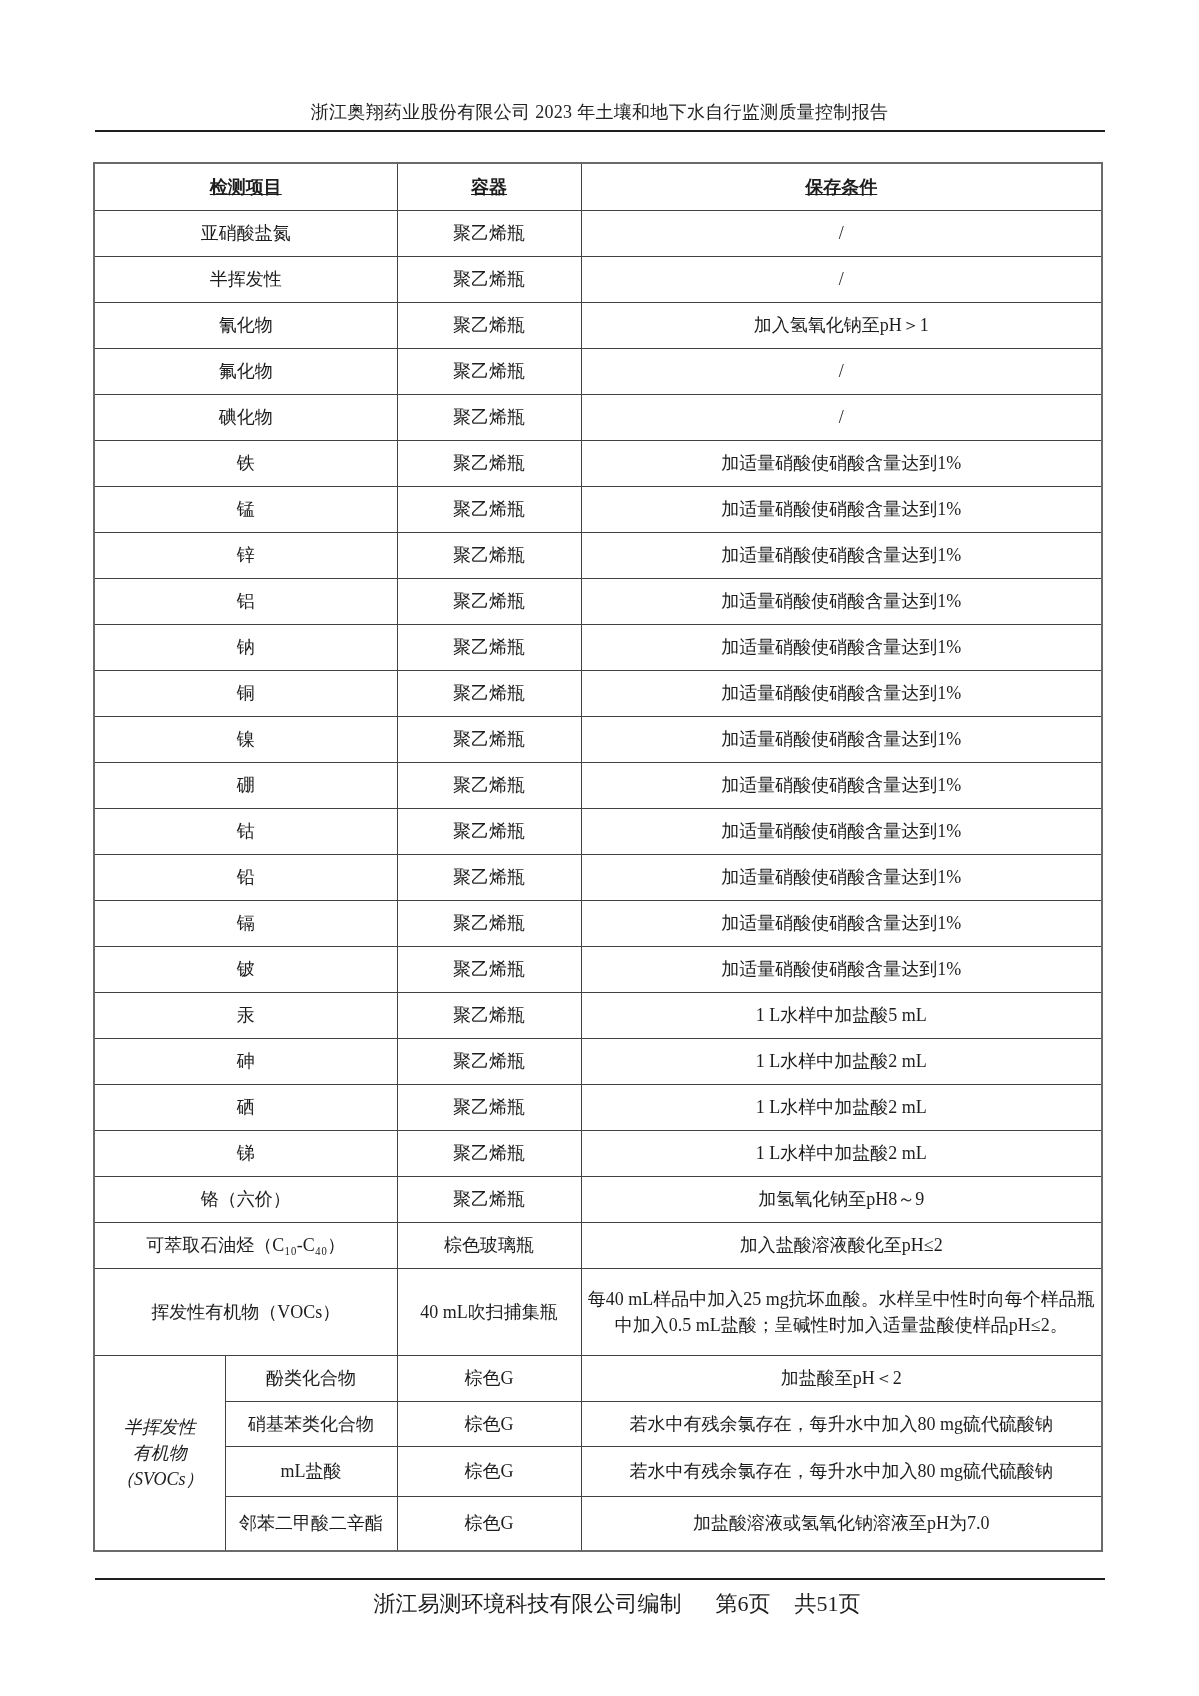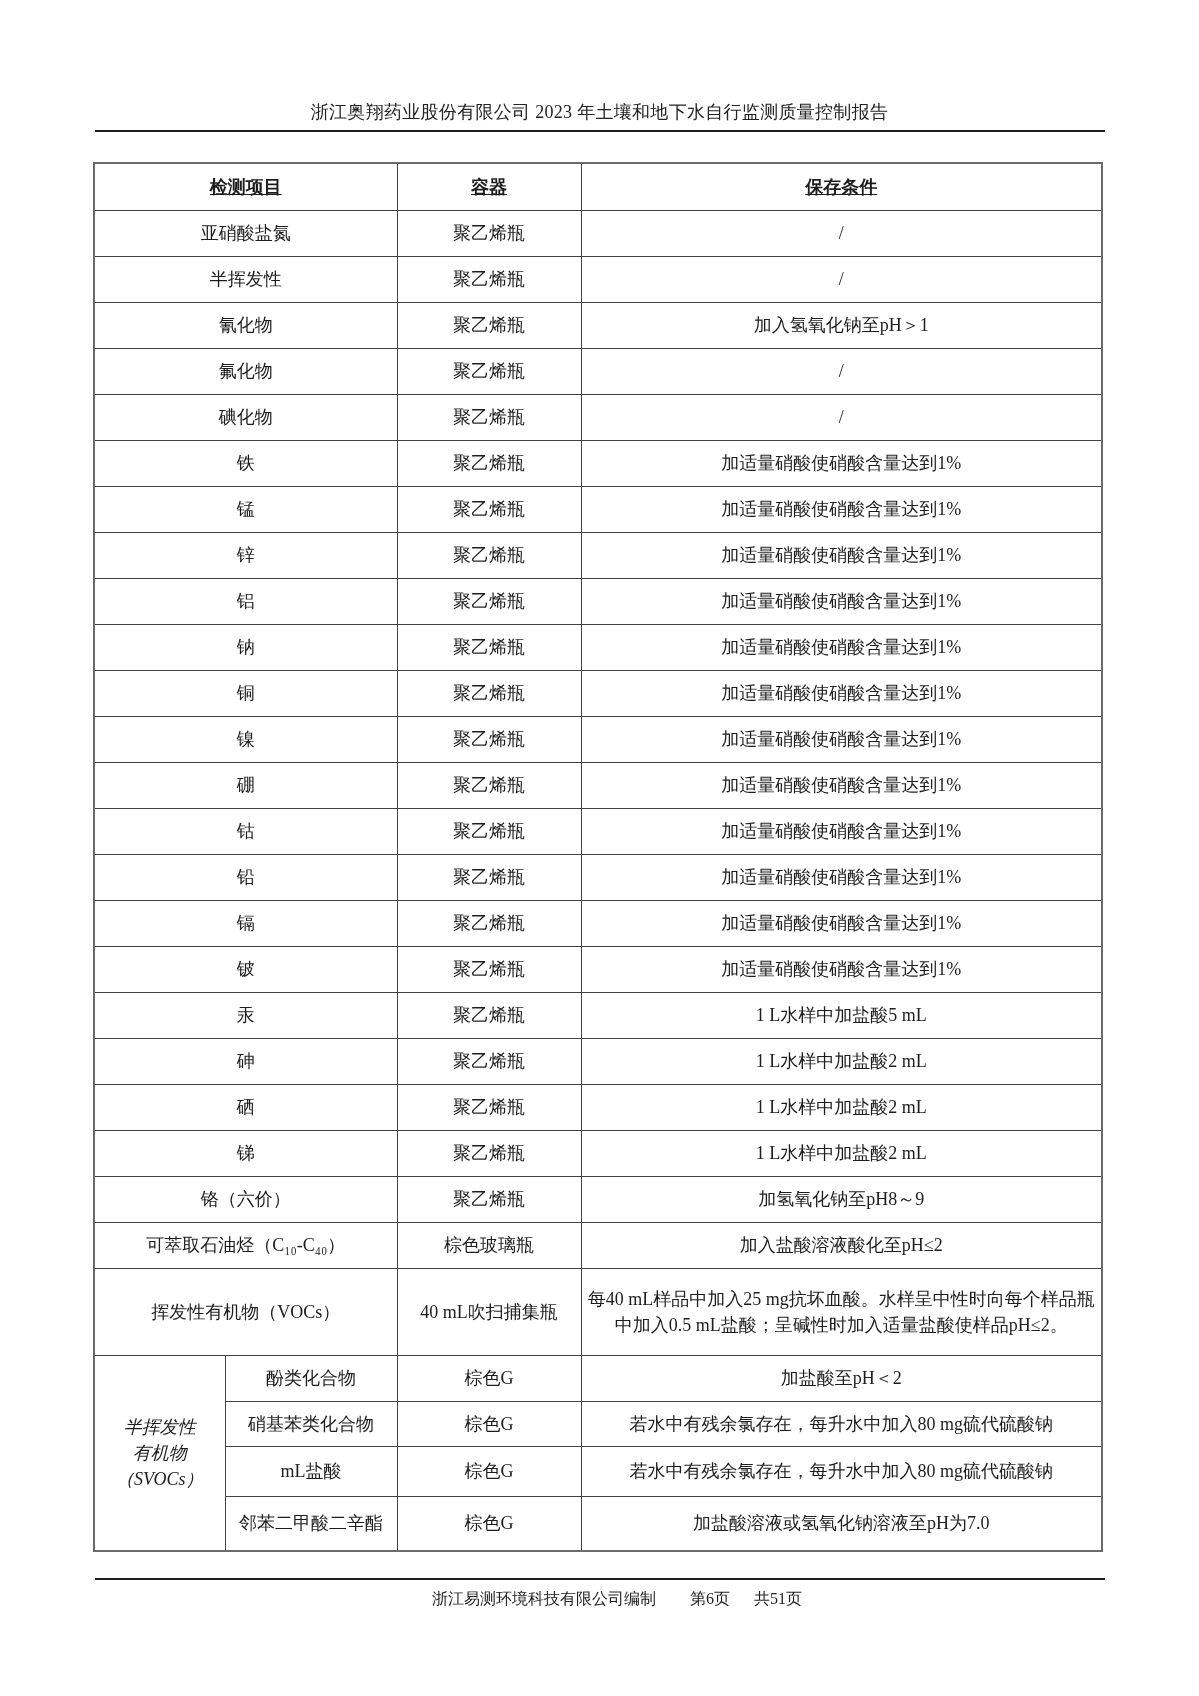--- a/index.html
+++ b/index.html
@@ -60,21 +60,21 @@
   td.cond { padding:2px 8px; }
   .footer-rule {
     width:1010px;
     margin:26px auto 0 auto;
     border-top:2px solid #1f1f1f;
     height:0;
   }
   .doc-footer {
     margin-top:9px;
     text-align:center;
-    font-size:16px;
+    font-size:22px;
     color:#1d1d1d;
     margin-left:35px;
   }
   .doc-footer .gap1 { margin-left:34px; }
   .doc-footer .gap2 { margin-left:24px; }
 </style>
 </head>
 <body>
 
 <div class="page">

